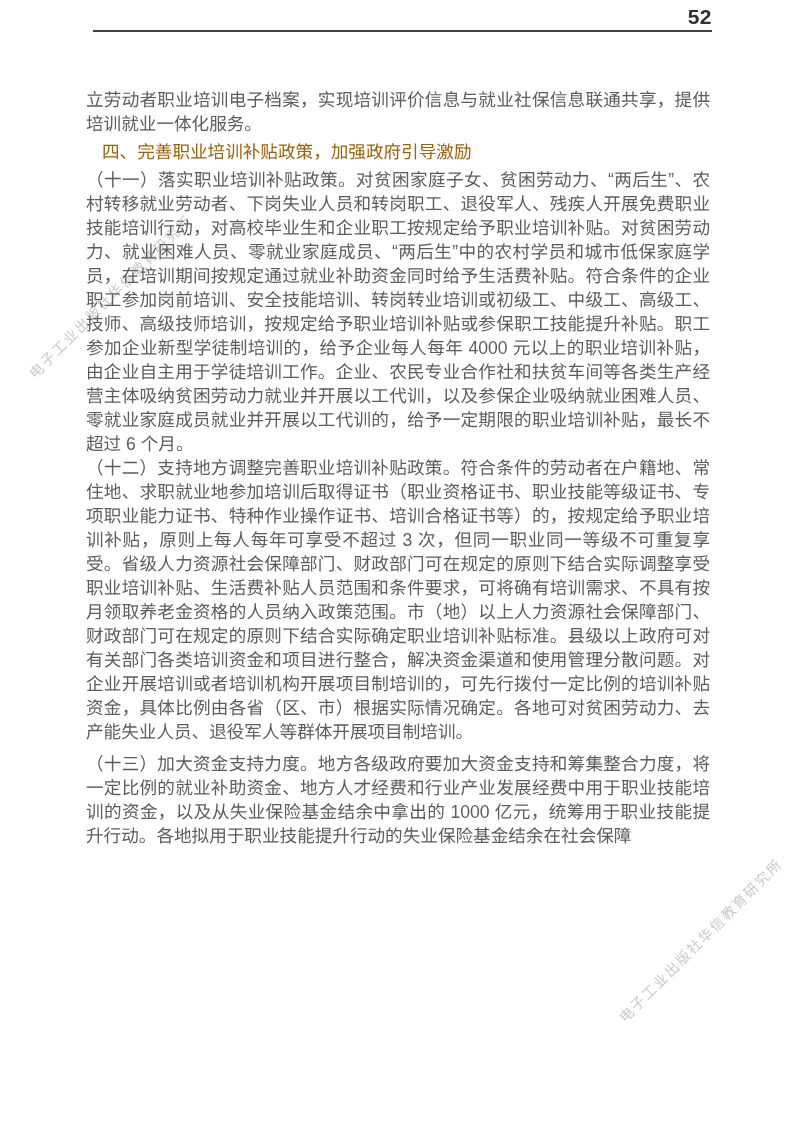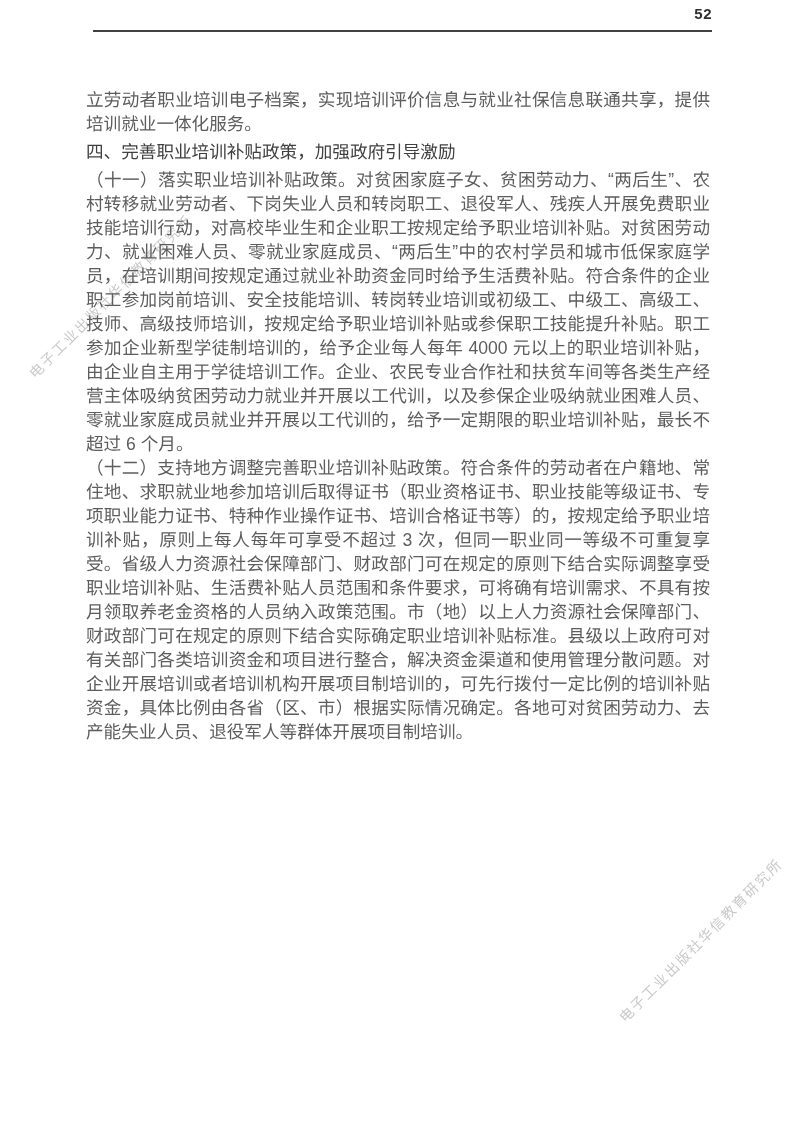--- a/index.html
+++ b/index.html
@@ -13,21 +13,21 @@
     width: 793px;
     height: 1122px;
     background: #ffffff;
     overflow: hidden;
   }
   
   .page-number {
     position: absolute;
     top: 5px;
     right: 81px;
-    font-size: 15px;
+    font-size: 21px;
     font-weight: 700;
     color: #303030;
     letter-spacing: 0.5px;
   }
   .header-rule {
     position: absolute;
     top: 30px;
     left: 93px;
     width: 619px;
     height: 2px;
@@ -59,22 +59,22 @@
     font-size: 17.6px;
     line-height: 24px;
   }
   .body-para {
     text-align: justify;
     text-justify: inter-ideograph;
   }
   .heading {
     font-size: 17.6px;
     font-weight: 400;
-    color: #404040;
-    margin: 4px 0;
+    color: #a16207;
+    margin: 4px 16px;
   }
   .para-13 { margin-top: 8px; }
 </style>
 </head>
 <body>
 
 <div class="page">
 
   <div class="page-number">52</div>
 
@@ -86,15 +86,16 @@
 
   <div class="content">
     <p class="body-para">立劳动者职业培训电子档案，实现培训评价信息与就业社保信息联通共享，提供培训就业一体化服务。</p>
 
     <h2 class="heading">四、完善职业培训补贴政策，加强政府引导激励</h2>
 
     <p class="body-para">（十一）落实职业培训补贴政策。对贫困家庭子女、贫困劳动力、“两后生”、农村转移就业劳动者、下岗失业人员和转岗职工、退役军人、残疾人开展免费职业技能培训行动，对高校毕业生和企业职工按规定给予职业培训补贴。对贫困劳动力、就业困难人员、零就业家庭成员、“两后生”中的农村学员和城市低保家庭学员，在培训期间按规定通过就业补助资金同时给予生活费补贴。符合条件的企业职工参加岗前培训、安全技能培训、转岗转业培训或初级工、中级工、高级工、技师、高级技师培训，按规定给予职业培训补贴或参保职工技能提升补贴。职工参加企业新型学徒制培训的，给予企业每人每年 4000 元以上的职业培训补贴，由企业自主用于学徒培训工作。企业、农民专业合作社和扶贫车间等各类生产经营主体吸纳贫困劳动力就业并开展以工代训，以及参保企业吸纳就业困难人员、零就业家庭成员就业并开展以工代训的，给予一定期限的职业培训补贴，最长不超过 6 个月。</p>
 
     <p class="body-para">（十二）支持地方调整完善职业培训补贴政策。符合条件的劳动者在户籍地、常住地、求职就业地参加培训后取得证书（职业资格证书、职业技能等级证书、专项职业能力证书、特种作业操作证书、培训合格证书等）的，按规定给予职业培训补贴，原则上每人每年可享受不超过 3 次，但同一职业同一等级不可重复享受。省级人力资源社会保障部门、财政部门可在规定的原则下结合实际调整享受职业培训补贴、生活费补贴人员范围和条件要求，可将确有培训需求、不具有按月领取养老金资格的人员纳入政策范围。市（地）以上人力资源社会保障部门、财政部门可在规定的原则下结合实际确定职业培训补贴标准。县级以上政府可对有关部门各类培训资金和项目进行整合，解决资金渠道和使用管理分散问题。对企业开展培训或者培训机构开展项目制培训的，可先行拨付一定比例的培训补贴资金，具体比例由各省（区、市）根据实际情况确定。各地可对贫困劳动力、去产能失业人员、退役军人等群体开展项目制培训。</p>
 
+    <p class="body-para para-13">（十三）加大资金支持力度。地方各级政府要加大资金支持和筹集整合力度，将一定比例的就业补助资金、地方人才经费和行业产业发展经费中用于职业技能培训的资金，以及从失业保险基金结余中拿出的 1000 亿元，统筹用于职业技能提升行动。各地拟用于职业技能提升行动的失业保险基金结余在社会保障</p>
   </div>
 
 </div>
 
 </body></html>

